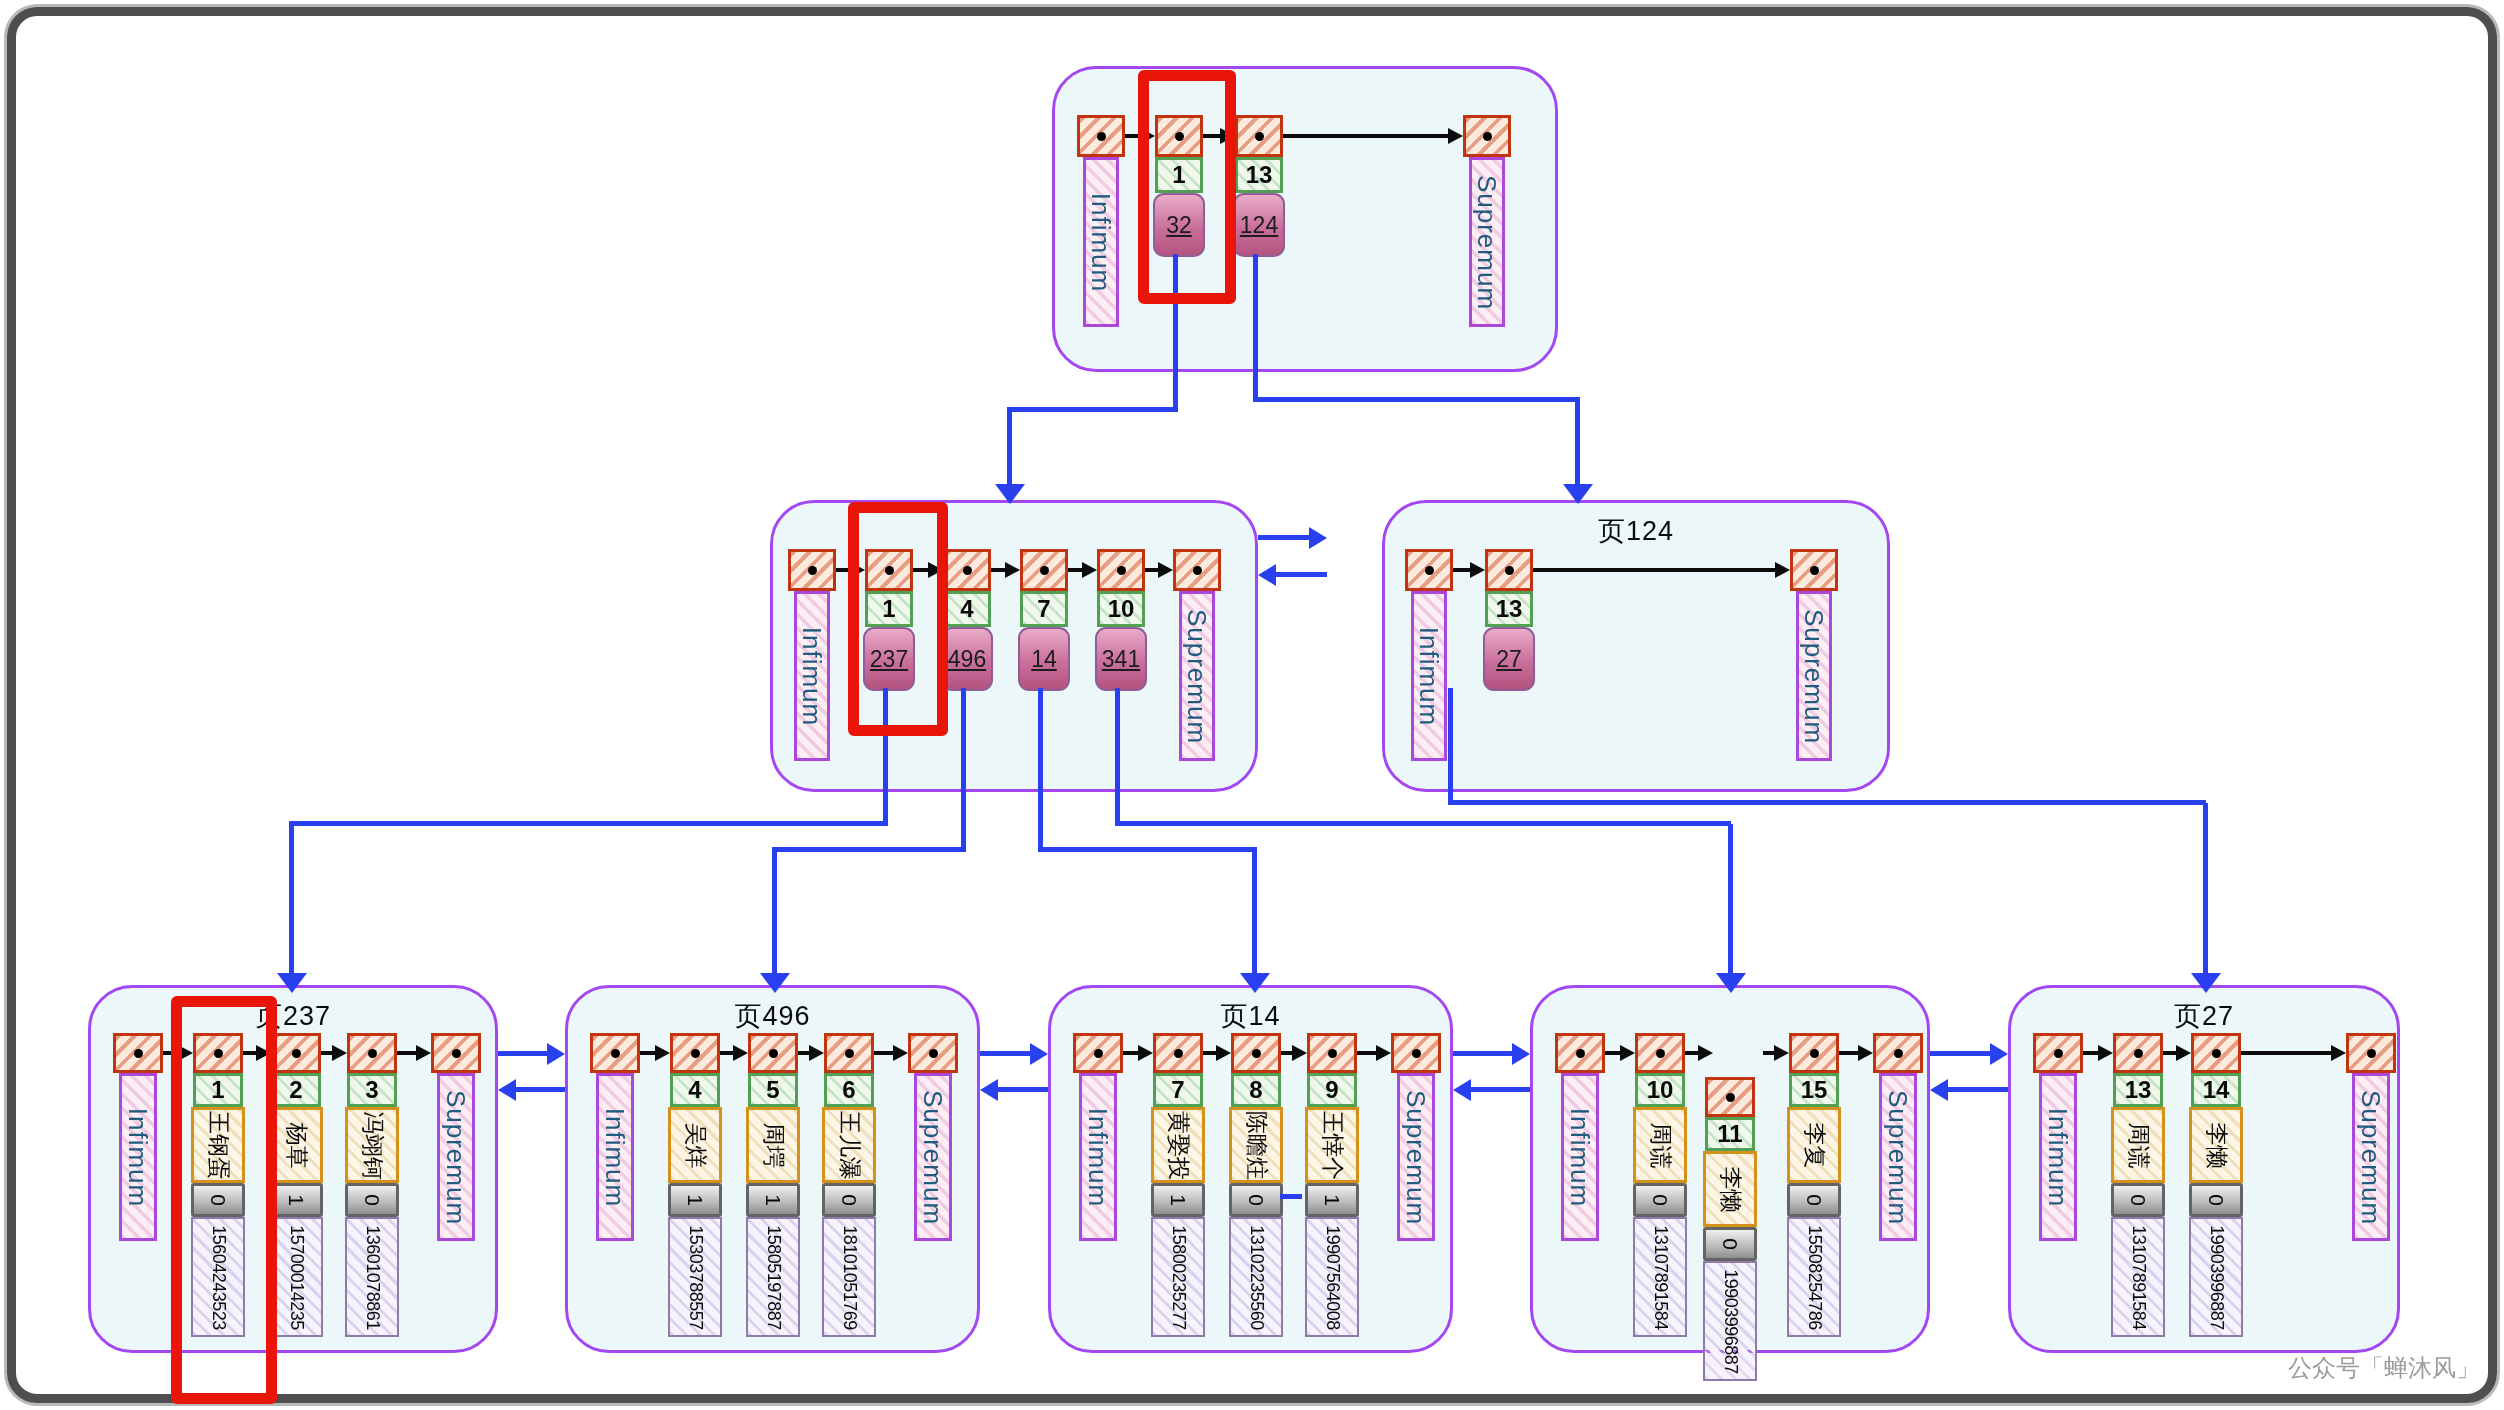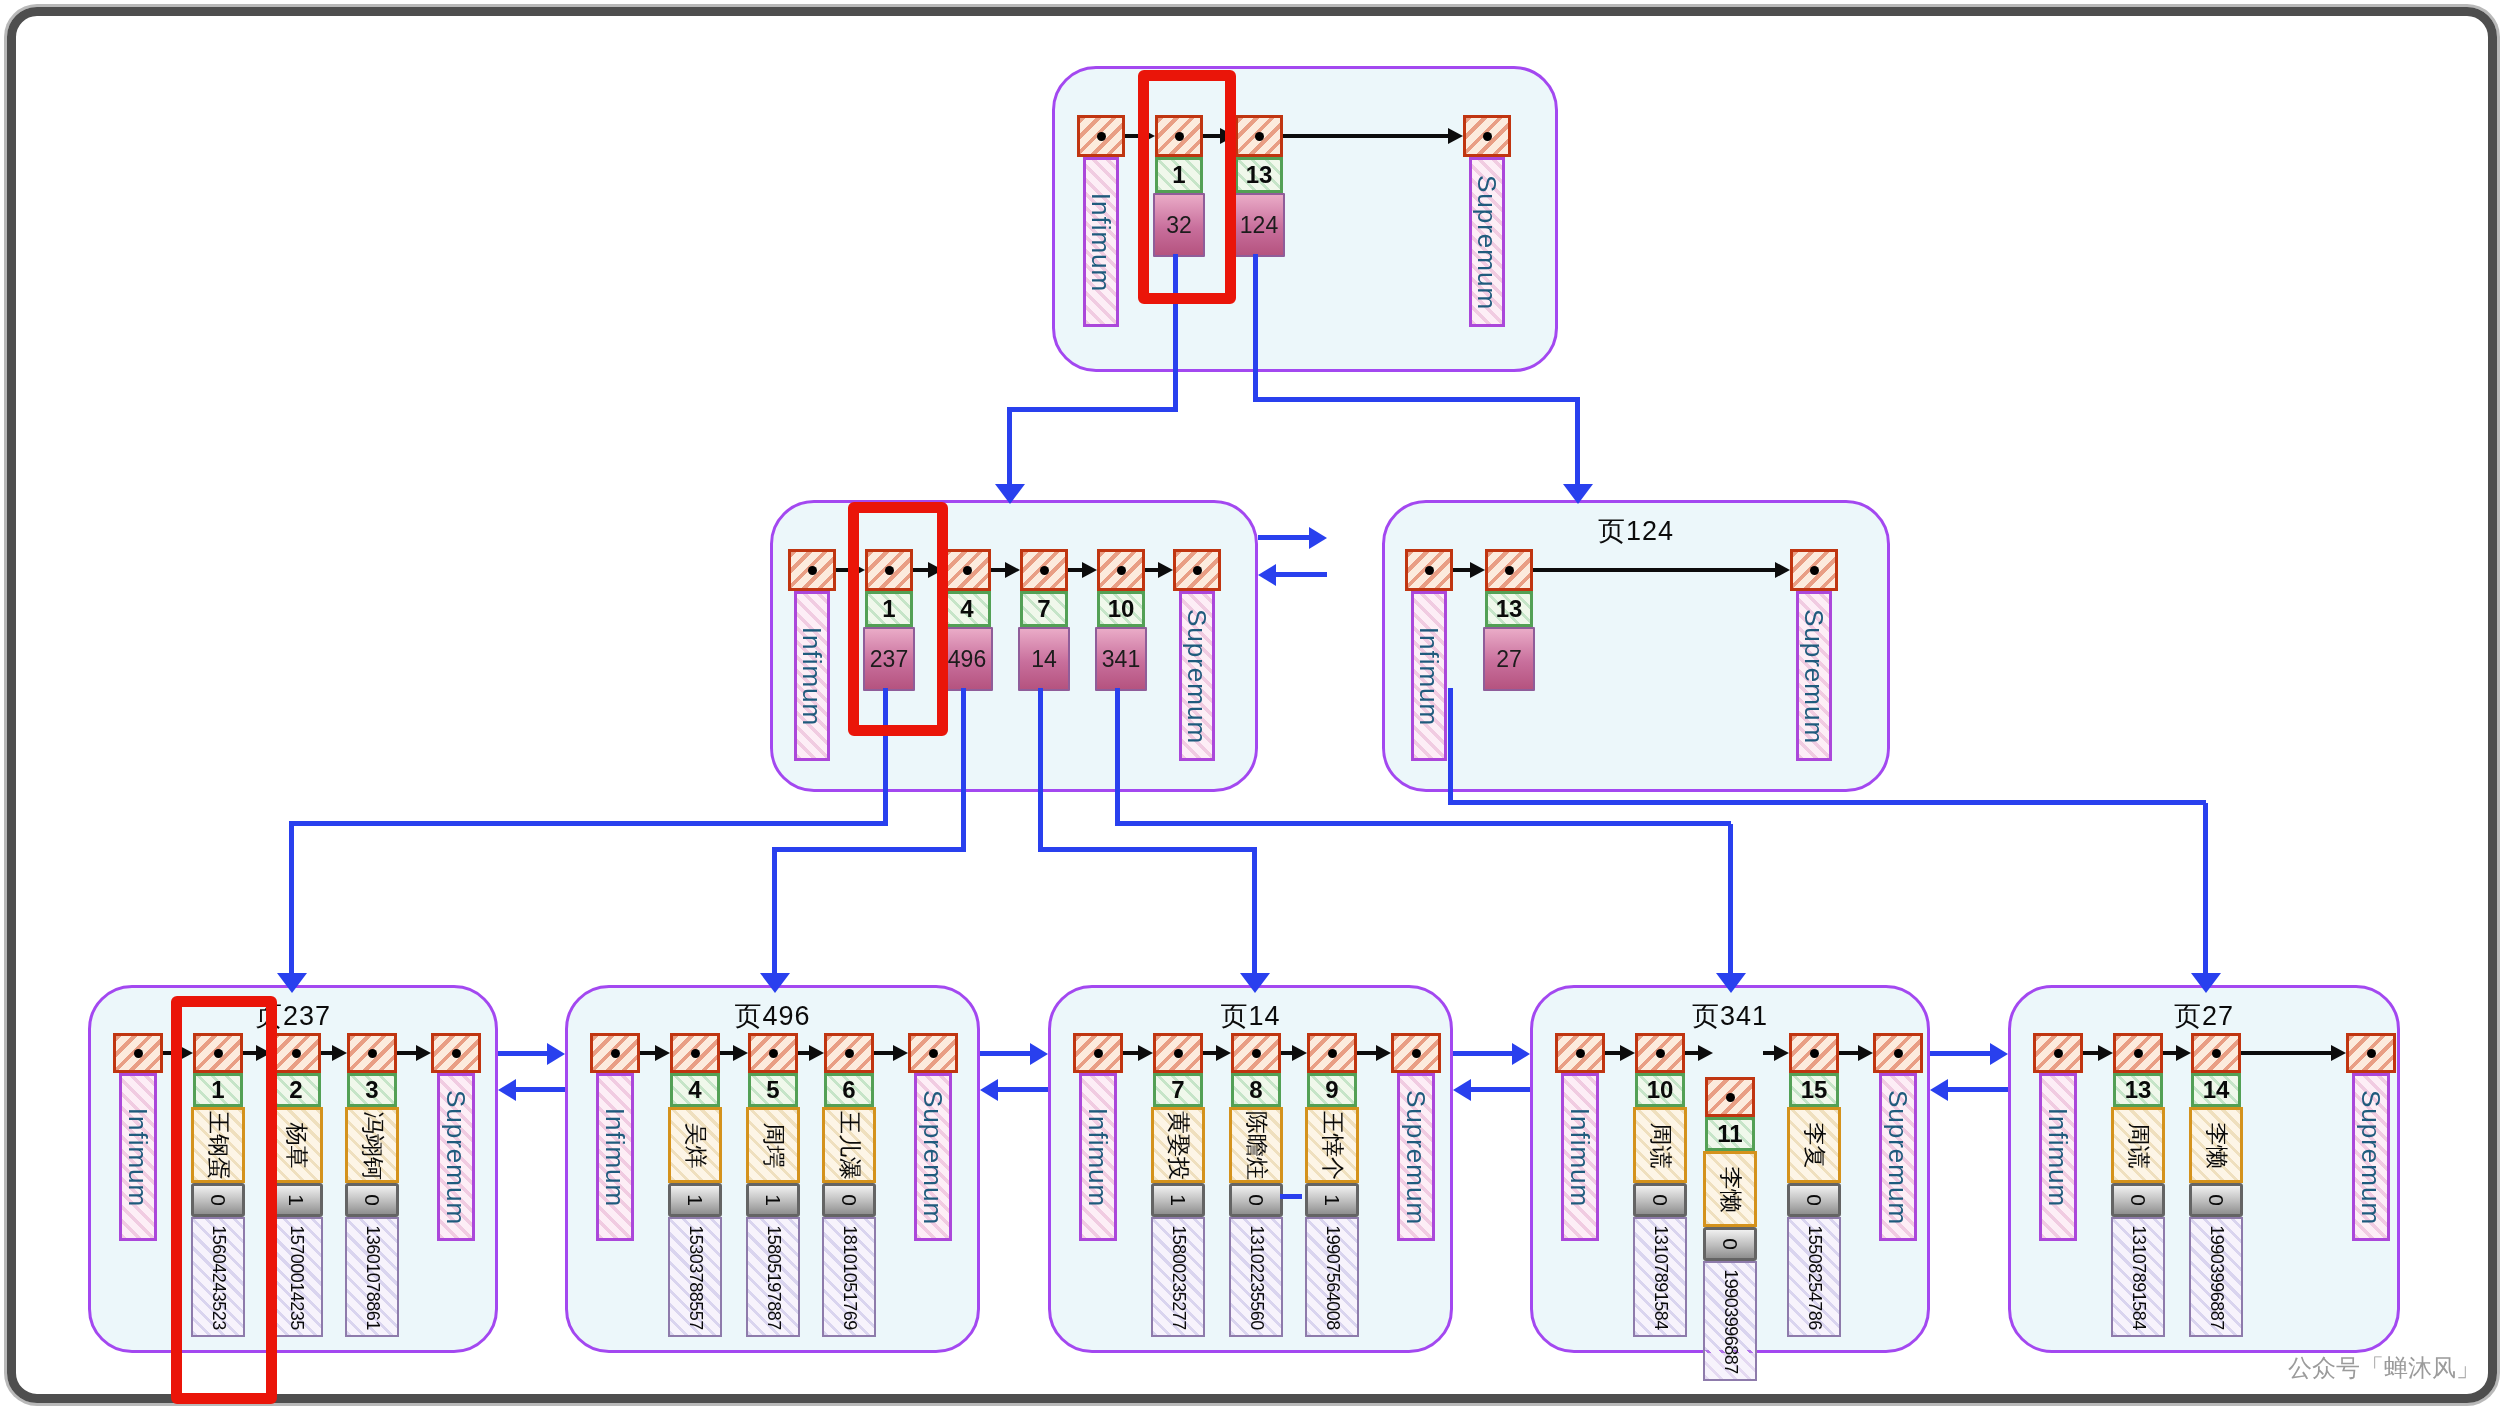--- a/index.html
+++ b/index.html
@@ -18,22 +18,22 @@
   .hdr{background:repeating-linear-gradient(135deg,rgba(230,85,35,.55) 0 4px,#fcebdd 4px 11px);
        border:3px solid #c03510;}
   .hdr::after{content:"";position:absolute;left:50%;top:50%;width:9px;height:9px;margin:-4.5px 0 0 -4.5px;
        background:#000;border-radius:50%;}
   .isbody{background:repeating-linear-gradient(45deg,rgba(246,150,195,.45) 0 3.5px,#fdeef6 3.5px 10px);
        border:3px solid #ab47da;}
   .keyc{background:repeating-linear-gradient(45deg,rgba(160,210,150,.5) 0 3px,#f0f8eb 3px 10px);
        border:3px solid #53a055;display:flex;align-items:center;justify-content:center;
        font-size:24px;font-weight:bold;color:#0a0a0a;}
   .ptrc{background:linear-gradient(180deg,#eaabc7 0%,#c86f9c 55%,#b5537f 100%);
-       border:2px solid #8f5d99;border-radius:1px;display:flex;align-items:center;justify-content:center;
-       font-size:23px;color:#1c1c1c;}
+       border:2px solid #8f5d99;border-radius:11px;display:flex;align-items:center;justify-content:center;
+       font-size:23px;color:#1c1c1c;text-decoration:underline;}
   .namec{background:repeating-linear-gradient(45deg,rgba(242,200,130,.5) 0 3px,#fdf5e6 3px 10px);
        border:3px solid #d4921c;}
   .flagc{background:linear-gradient(180deg,#f0f0f0 0%,#bdbdbd 55%,#8f8f8f 100%);
        border:3px solid #646464;border-radius:3px;}
   .phonec{background:repeating-linear-gradient(45deg,rgba(195,170,225,.45) 0 3px,#f7f3fc 3px 10px);
        border:2px solid #8e7bab;}
   
   .vt{position:absolute;left:0;top:0;right:0;bottom:0;display:flex;align-items:center;justify-content:center;}
   .vt>span{transform:rotate(90deg);white-space:nowrap;}
   .isbody .vt>span{font-size:26px;color:#1f5b7d;letter-spacing:1px;}
@@ -487,21 +487,20 @@
         <i></i>
         <b></b>
       </div>
     <div class="ar" style="left:306px;top:57px;width:34px;">
         <i></i>
         <b></b>
       </div>
   </div>
 
   <div class="page" style="left:1530px;top:985px;width:400px;height:368px;">
-    <div class="ptitle">页341</div>
     <div class="isg isgl" style="left:22px;">
       <div class="cell hdr"></div>
       <div class="cell isbody">
           <div class="vt">
             <span>Infimum</span>
           </div>
         </div>
     </div>
     <div class="rec lrec" style="left:102px;">
       <div class="cell hdr lhdr"></div>

